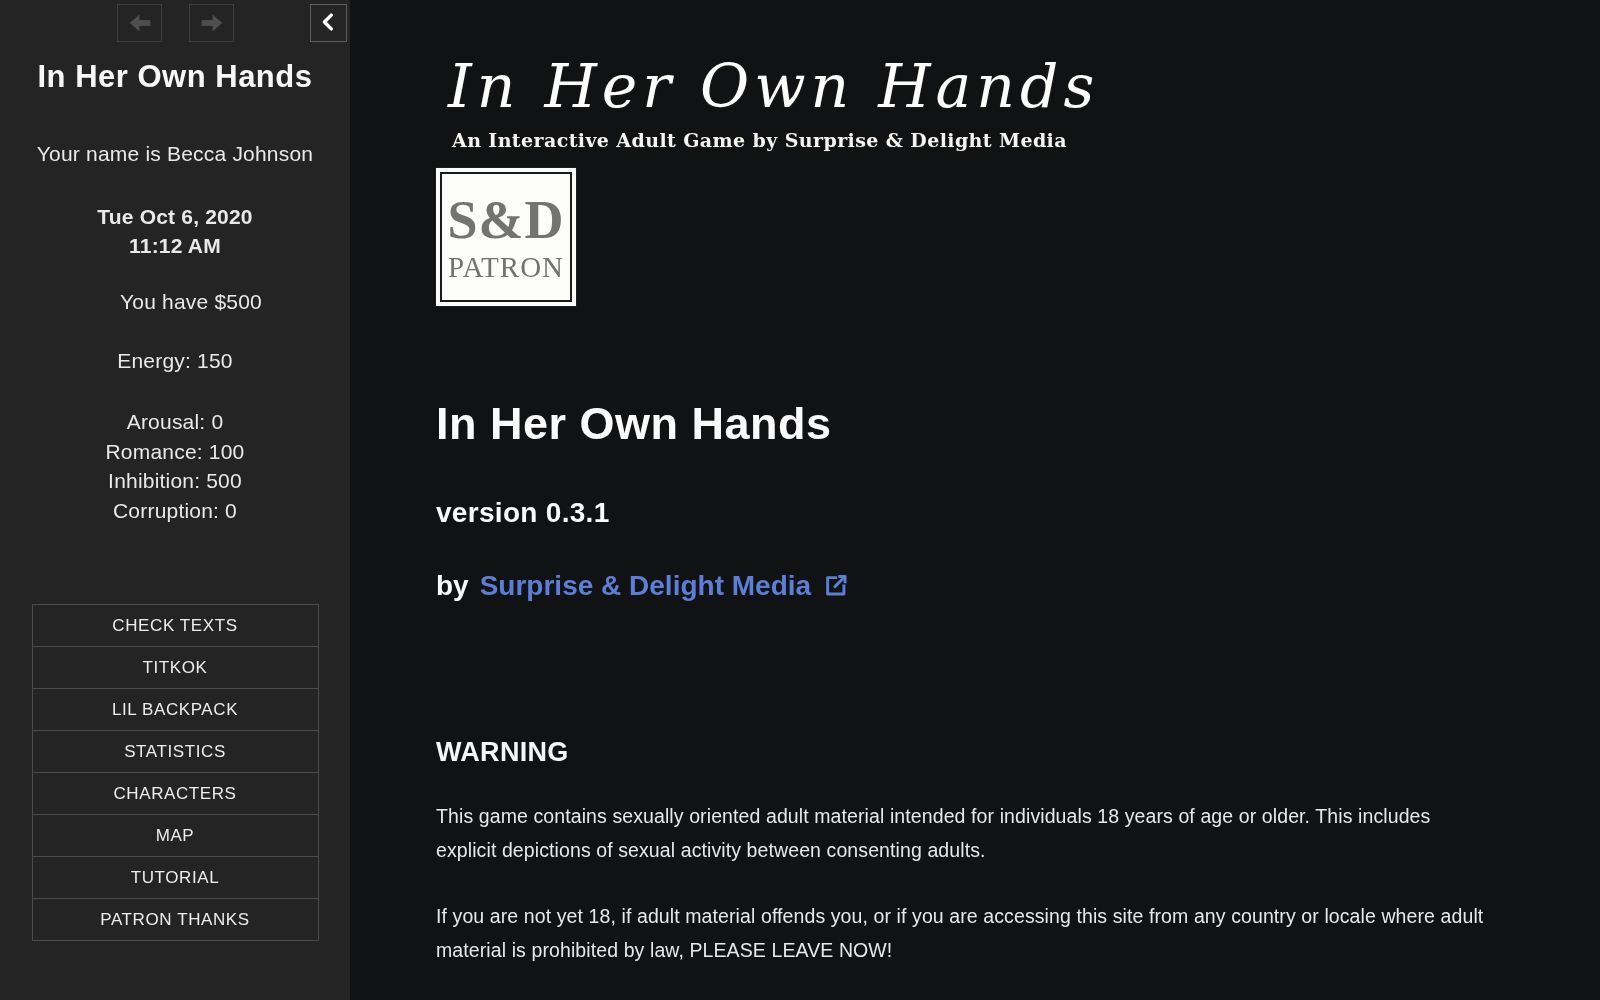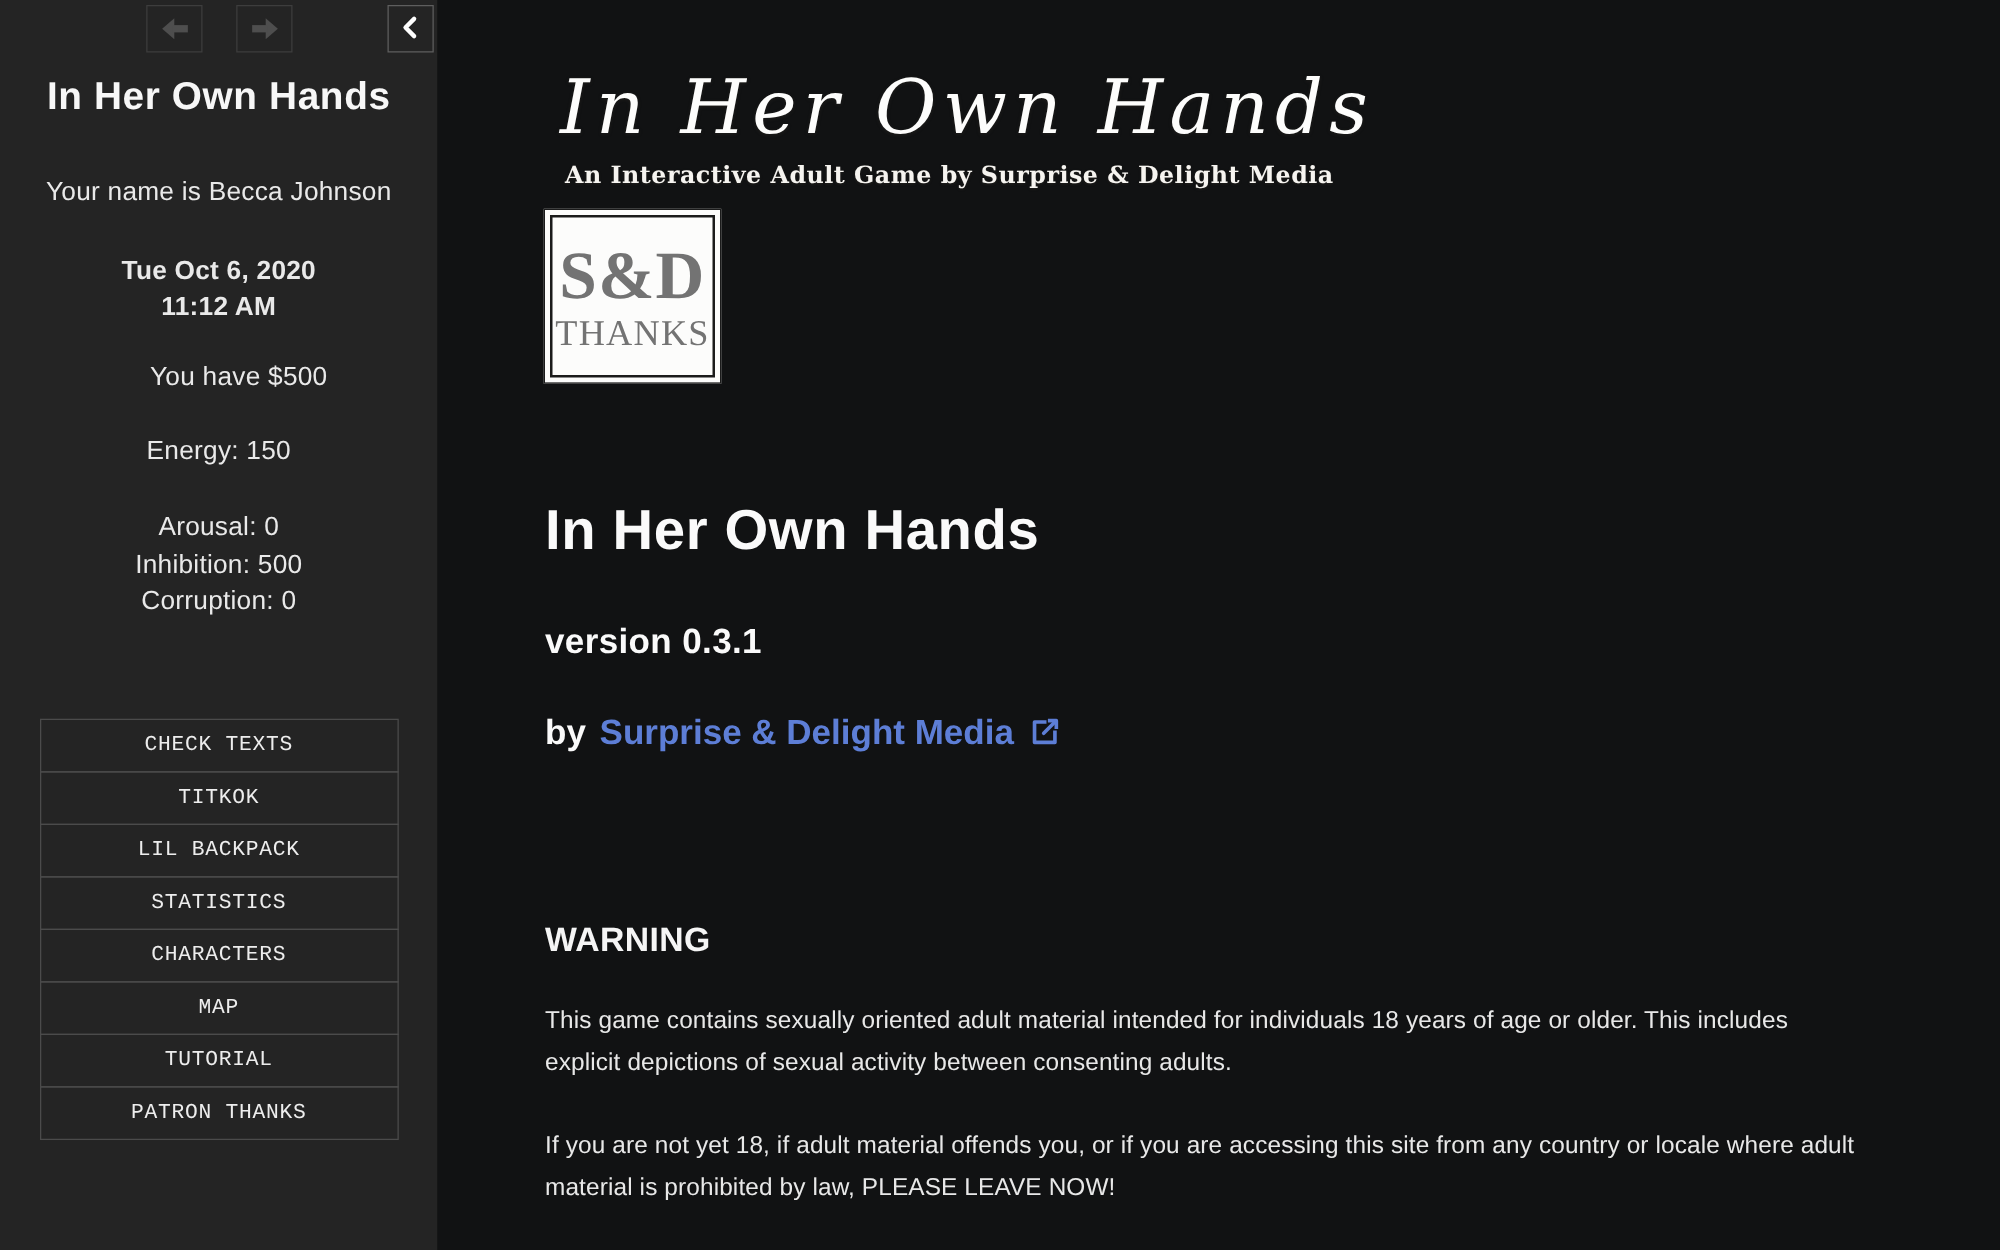--- a/index.html
+++ b/index.html
@@ -49,21 +49,21 @@
   .sb-energy { margin-top: 35px; }
   .sb-stats { margin-top: 34px; line-height: 29.5px; }
   .sb-stats div { font-size: 21px; }
   .menu { width: 287px; margin: 79px auto 0; }
   .menu-btn {
     display: block; width: 100%; height: 43px;
     margin-top: -1px;
     background: transparent;
     border: 1px solid #4b4b4b;
     color: #ededed;
-    font-family: Liberation Mono, monospace;
+    font-family: Liberation Sans, sans-serif;
     font-size: 17px; letter-spacing: .6px;
     padding: 0; cursor: pointer;
   }
   .menu-btn:first-child { margin-top: 0; }
   .scroll-thumb {
     position: absolute; left: 351px; top: 628px;
     width: 9px; height: 372px;
     background: #2d2d2d;
   }
 
@@ -208,20 +208,21 @@
       <span style="display:block">Tue Oct 6, 2020</span>
       <span style="display:block">11:12 AM</span>
     </p>
 
     <p class="sb-line sb-money">You have $500</p>
 
     <p class="sb-line sb-energy">Energy: 150</p>
 
     <div class="sb-line sb-stats">
       <div>Arousal: 0</div>
+      <div>Romance: 100</div>
       <div>Inhibition: 500</div>
       <div>Corruption: 0</div>
     </div>
 
     <nav class="menu">
       <button class="menu-btn">CHECK TEXTS</button>
       <button class="menu-btn">TITKOK</button>
       <button class="menu-btn">LIL BACKPACK</button>
       <button class="menu-btn">STATISTICS</button>
       <button class="menu-btn">CHARACTERS</button>
@@ -233,21 +234,21 @@
 
   <div class="scroll-thumb"></div>
 
   <main class="main">
 
     <div class="banner">
       <div class="banner-script">In Her Own Hands</div>
       <div class="banner-subtitle">An Interactive Adult Game by Surprise &amp; Delight Media</div>
       <div class="banner-logo">
         <div class="logo-top">S&amp;D</div>
-        <div class="logo-bottom">THANKS</div>
+        <div class="logo-bottom">PATRON</div>
       </div>
     </div>
 
     <h1 class="main-title">In Her Own Hands</h1>
 
     <h2 class="main-version">version 0.3.1</h2>
 
     <h2 class="byline">
       <span>by</span>
       <a class="by-link">Surprise &amp; Delight Media</a>

